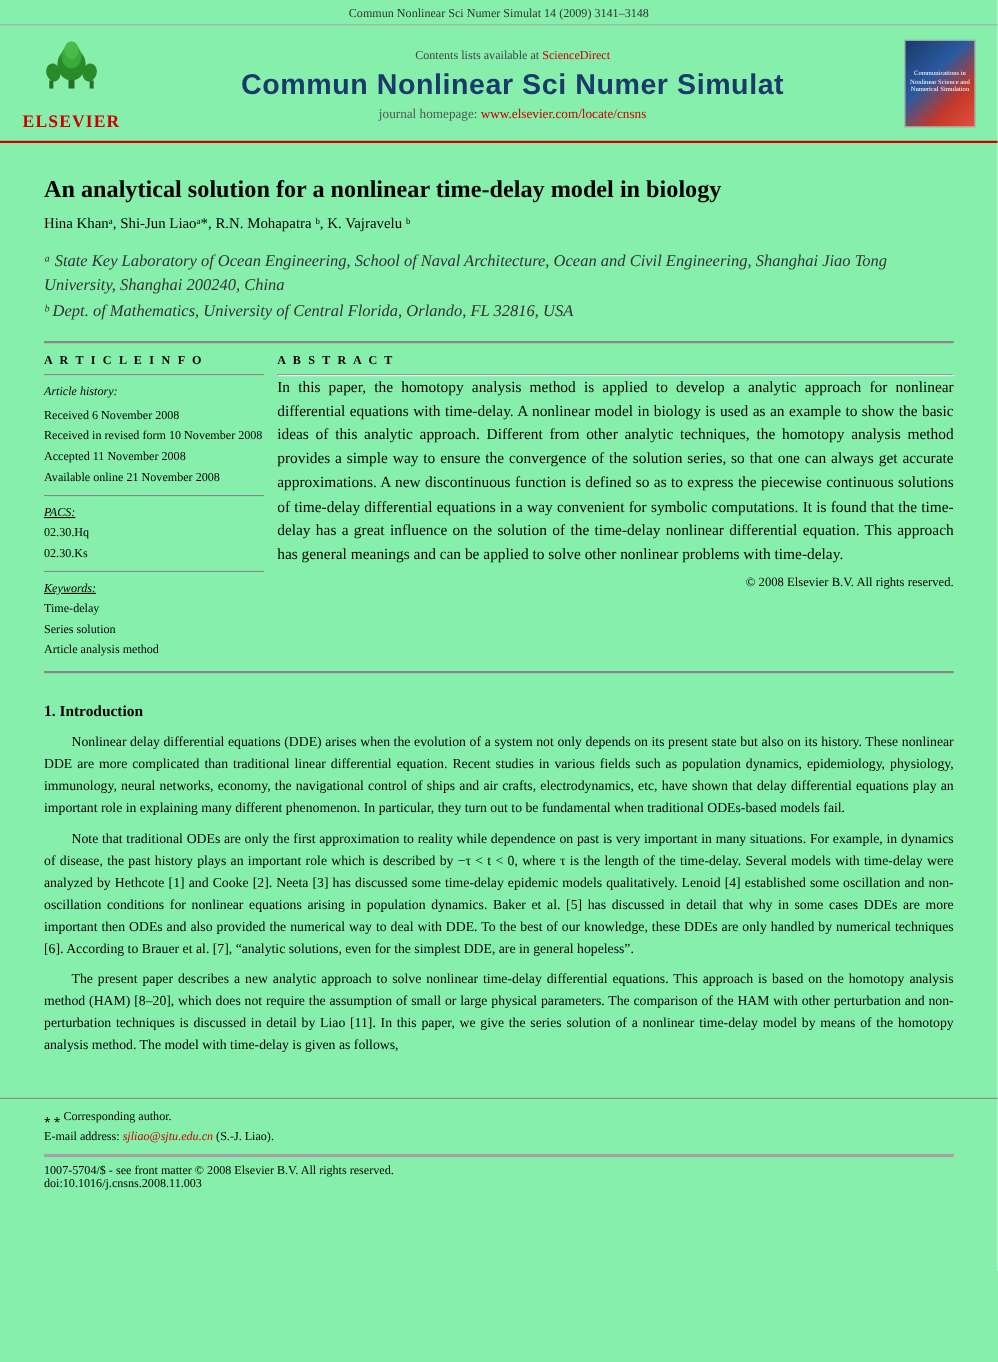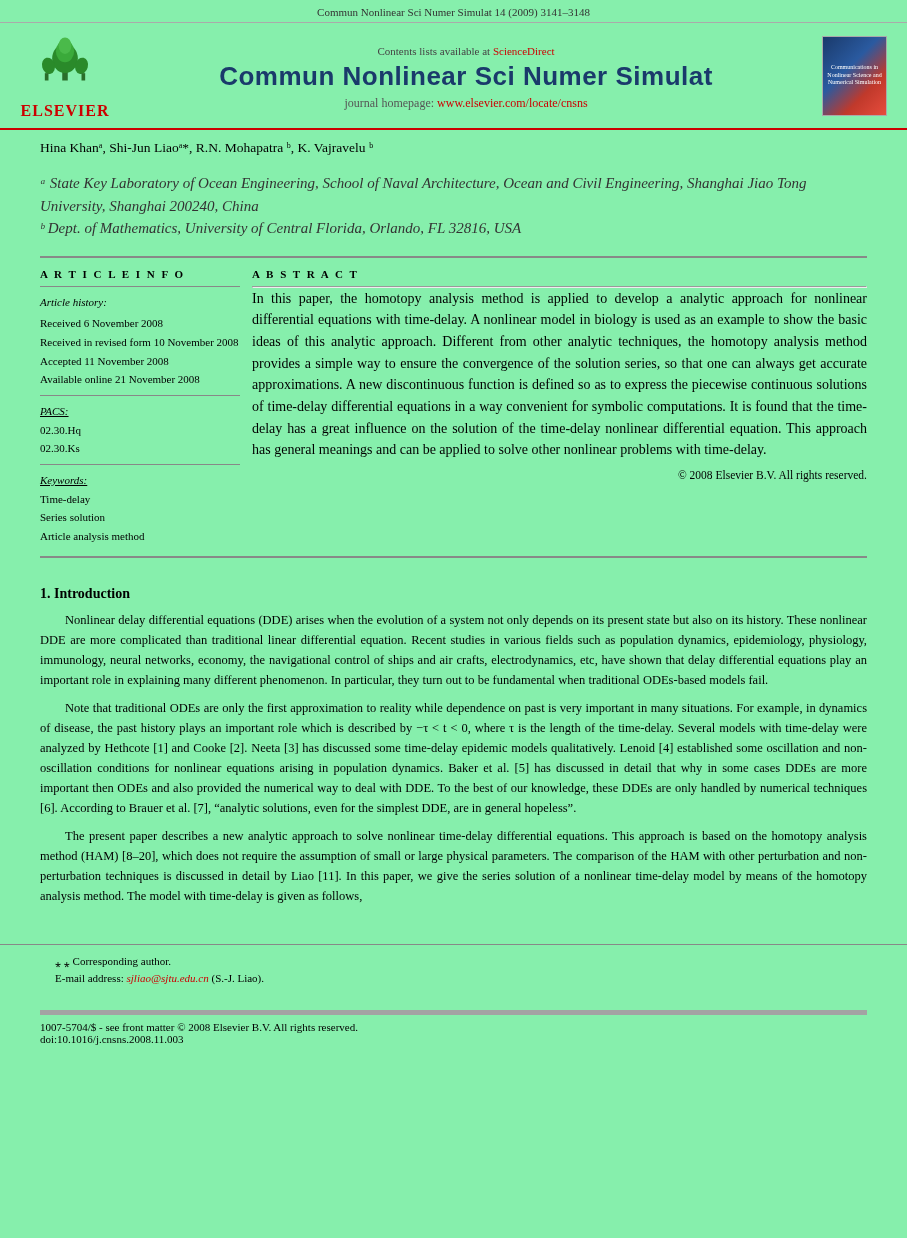--- a/index.html
+++ b/index.html
@@ -210,27 +210,26 @@
     
     .footer-area {
       padding: 8px 40px 10px 40px;
       border-top: 1px solid #888;
       margin-top: 10px;
     }
 
     .footnote {
       font-size: 11px;
       line-height: 1.6;
-      margin-left: 15px;
     }
 
     .footnote-bottom {
-      margin-top: 22px;
+      margin-top: 6px;
       padding-top: 6px;
-      border-top: 5px solid #a3a3a3;
+      border-top: 3px solid #a3a3a3;
       font-size: 11px;
     }
 
     .contents-header {
       text-align: center;
       font-size: 11px;
       color: #444;
       padding: 4px 0;
     }
   </style>
@@ -272,20 +271,21 @@
       </div>
     </div>
 
     <div class="journal-thumb">
       <span style="font-size:6px; line-height:1.3;">Communications in Nonlinear Science and Numerical Simulation</span>
     </div>
   </div>
 
   <div class="content-area">
 
+    <div class="article-title">An analytical solution for a nonlinear time-delay model in biology</div>
 
     <div class="authors">
       <span>Hina Khanᵃ, Shi-Jun Liaoᵃ*, R.N. Mohapatra ᵇ, K. Vajravelu ᵇ</span>
     </div>
 
     <div class="affiliations">
       <div>ᵃ State Key Laboratory of Ocean Engineering, School of Naval Architecture, Ocean and Civil Engineering, Shanghai Jiao Tong University, Shanghai 200240, China</div>
       <div>ᵇ Dept. of Mathematics, University of Central Florida, Orlando, FL 32816, USA</div>
     </div>
 

